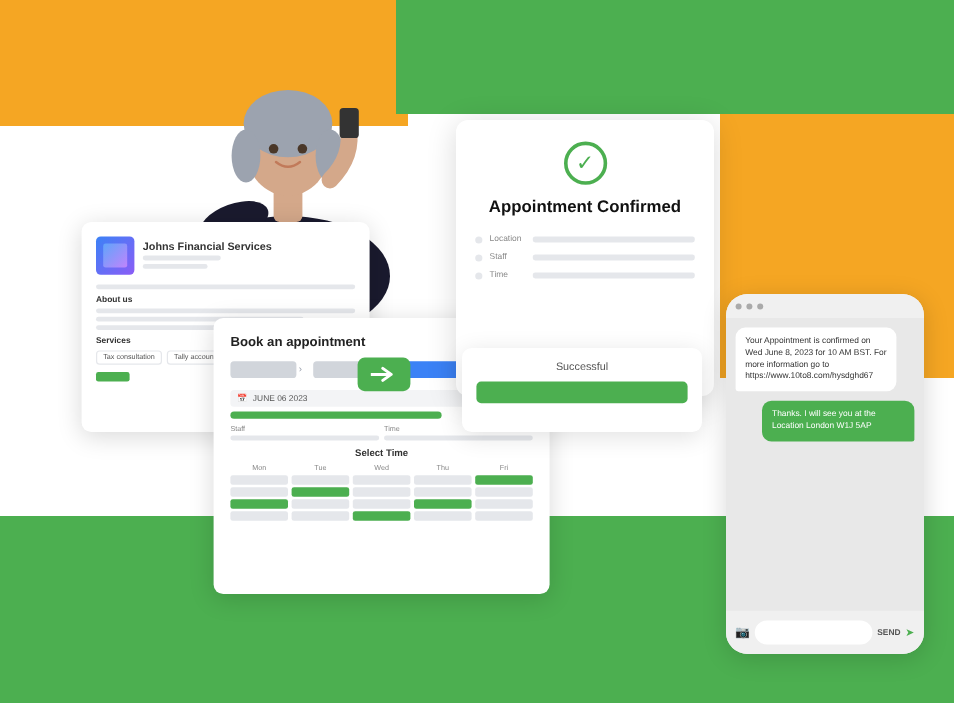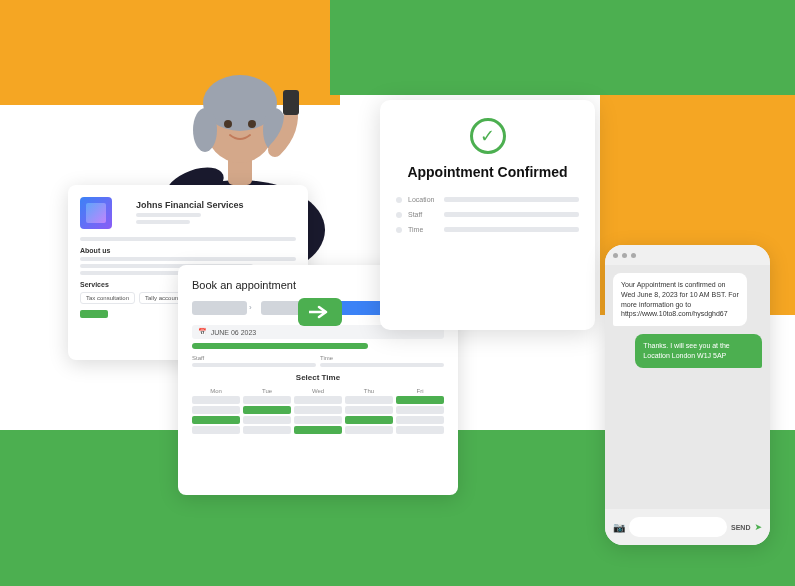--- a/index.html
+++ b/index.html
@@ -42,21 +42,21 @@
       height: 175px;
       background: #fff;
       border-radius: 8px;
       box-shadow: 0 4px 20px rgba(0,0,0,0.15);
       padding: 12px;
       z-index: 4;
     }
     .card-financial-header {
       display: flex;
       align-items: center;
-      gap: 24px;
+      gap: 7px;
       margin-bottom: 8px;
     }
     .logo-box {
       width: 32px;
       height: 32px;
       background: linear-gradient(135deg, #3b82f6, #8b5cf6);
       border-radius: 4px;
       display: flex;
       align-items: center;
       justify-content: center;
@@ -116,21 +116,21 @@
       width: 280px;
       height: 230px;
       background: #fff;
       border-radius: 8px;
       box-shadow: 0 4px 20px rgba(0,0,0,0.15);
       padding: 14px;
       z-index: 5;
     }
     .booking-title {
       font-size: 11px;
-      font-weight: 400;
+      font-weight: 700;
       color: #222;
       margin-bottom: 10px;
     }
     .progress-steps {
       display: flex;
       align-items: center;
       gap: 2px;
       margin-bottom: 10px;
     }
     .step-box {
@@ -577,20 +577,24 @@
       <div class="confirmed-label">Staff</div>
       <div class="confirmed-bar"></div>
     </div>
     <div class="confirmed-row">
       <div class="dot-indicator"></div>
       <div class="confirmed-label">Time</div>
       <div class="confirmed-bar"></div>
     </div>
   </div>
 
+  <div class="card-successful">
+    <div class="successful-text">Successful</div>
+    <div class="green-btn-full"></div>
+  </div>
 
   <div class="card-sms">
     <div class="sms-statusbar">
       <div class="sms-dot"></div>
       <div class="sms-dot"></div>
       <div class="sms-dot"></div>
     </div>
     <div class="sms-body">
       <div class="sms-bubble-left">Your Appointment is confirmed on Wed June 8, 2023 for 10 AM BST. For more information go to https://www.10to8.com/hysdghd67</div>
       <div class="sms-bubble-right">Thanks.

